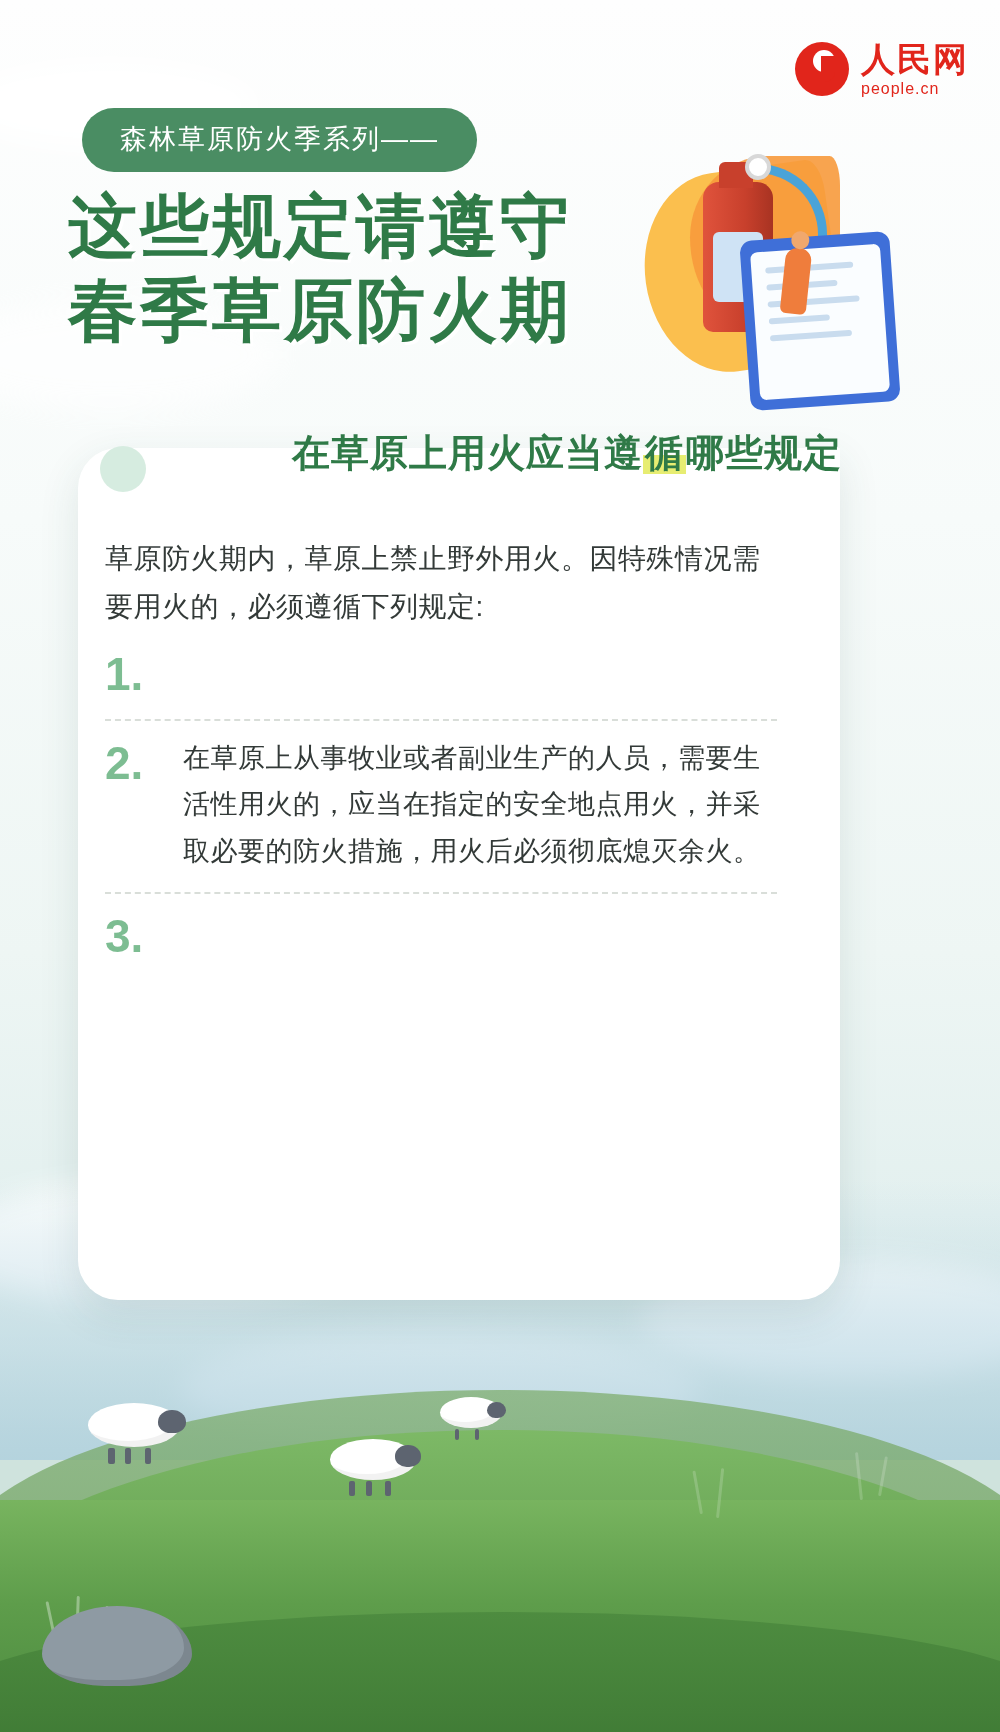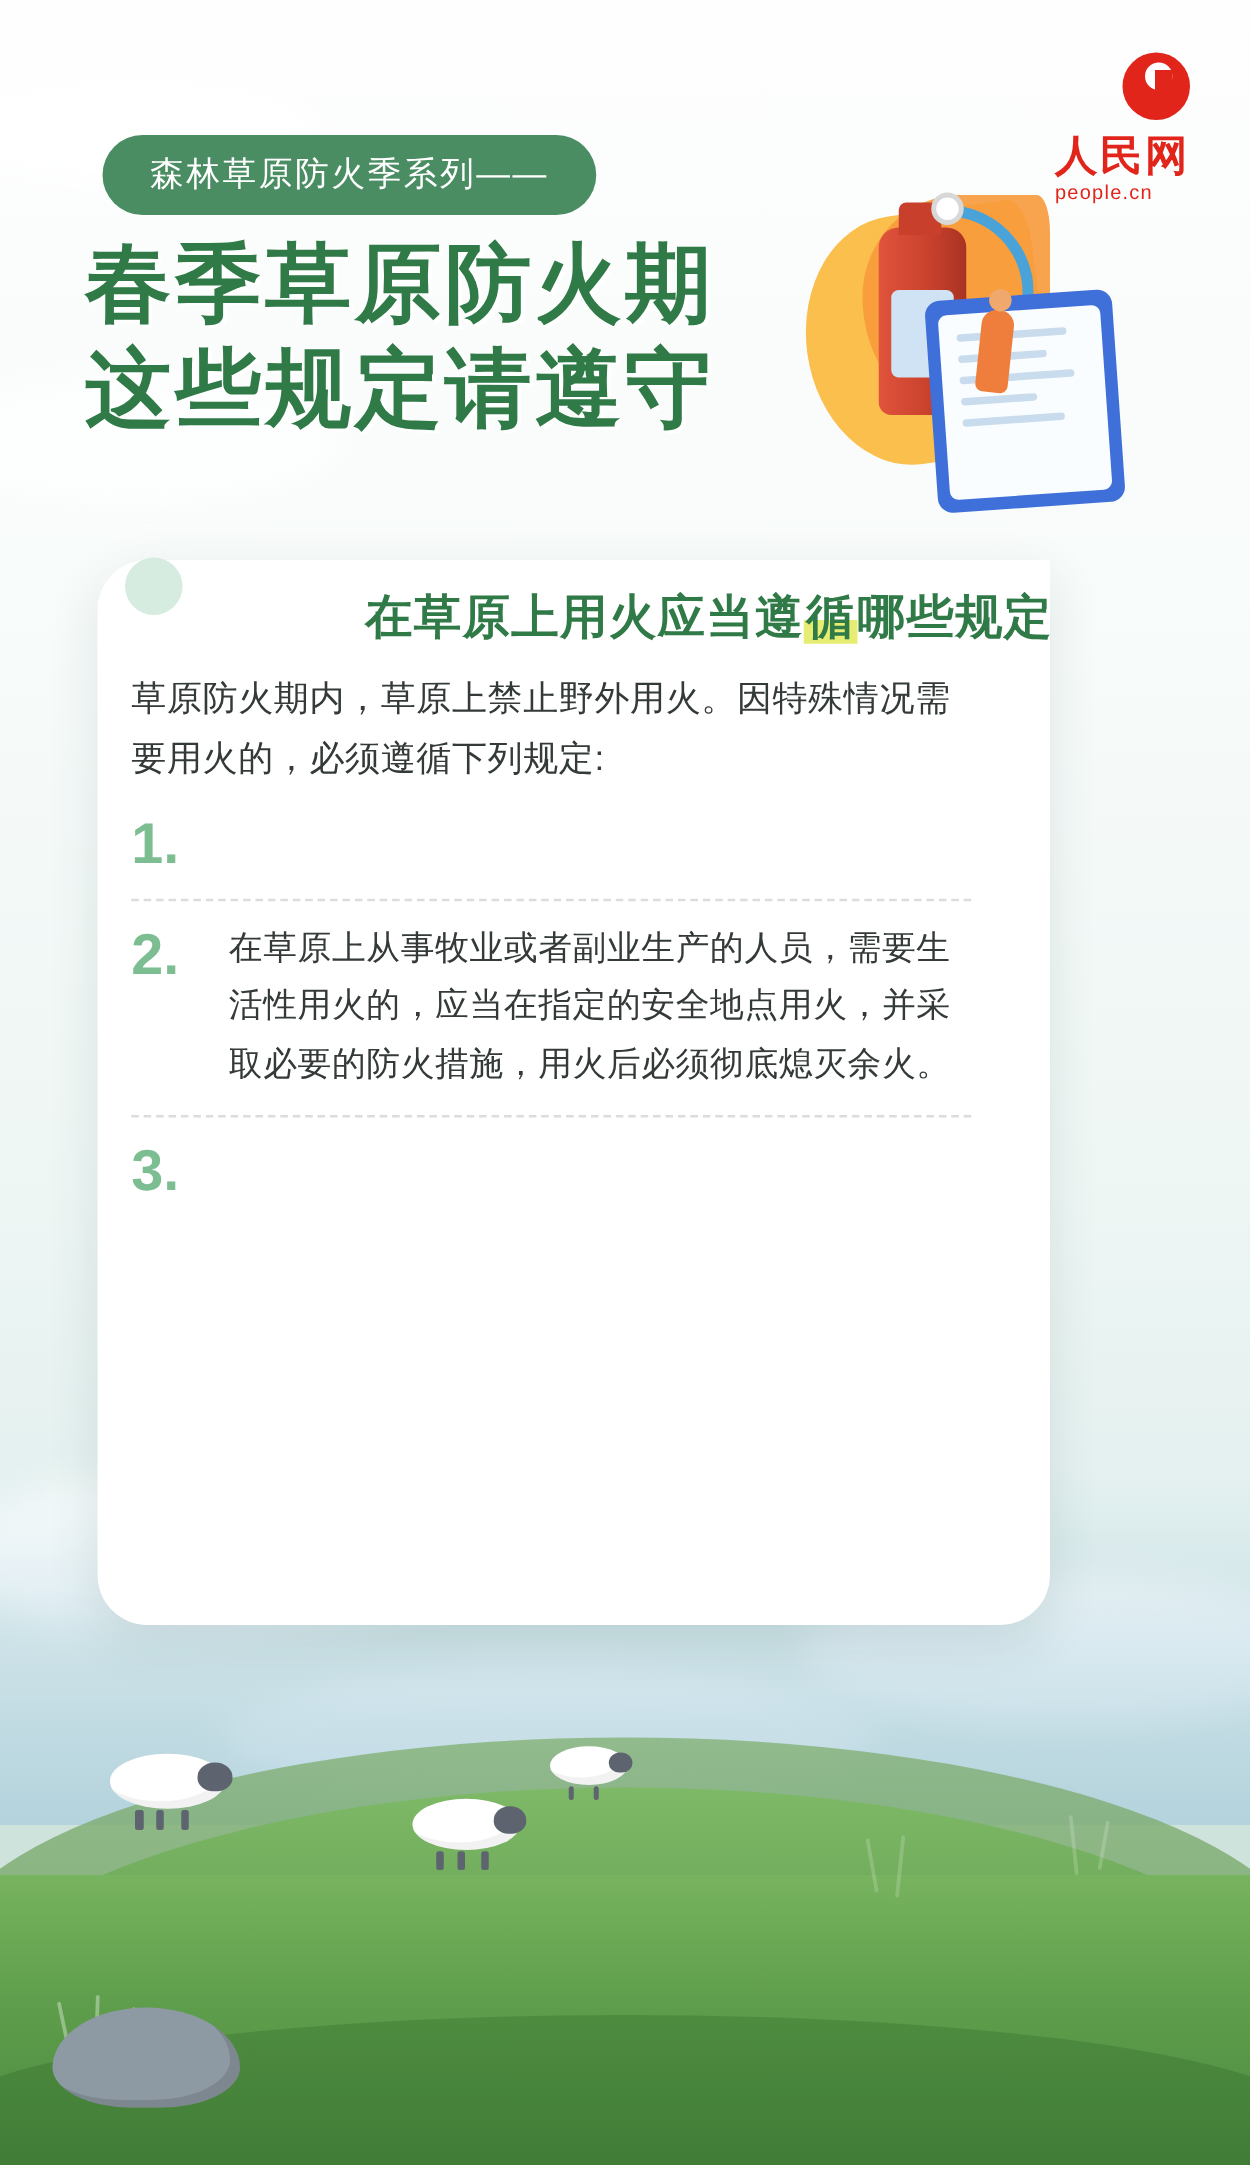--- a/index.html
+++ b/index.html
@@ -96,22 +96,22 @@
   .rock {
     position: absolute;
     background: #8e9aa3;
     border-radius: 50% 50% 42% 42% / 60% 60% 40% 40%;
     box-shadow: inset -8px -6px 0 rgba(0,0,0,0.12);
   }
 
   
   .logo {
     position: absolute;
-    top: 42px; right: 48px;
-    display: flex; align-items: flex-end; gap: 12px; flex-direction: column;
+    top: 42px; right: 31px;
+    display: flex; align-items: flex-start; gap: 12px;
   }
   .logo-mark {
     width: 54px; height: 54px; border-radius: 50%;
     background: #e1251b;
     position: relative;
   }
   .logo-mark::after {
     content: "";
     position: absolute;
     width: 22px; height: 22px;
@@ -257,21 +257,21 @@
   }
   .card-notch {
     position: absolute;
     left: 100px; top: 446px;
     width: 46px; height: 46px;
     border-radius: 50%;
     background: #d6ece0;
   }
   .section-title {
     position: absolute;
-    left: 292px; top: 468px;
+    left: 292px; top: 428px;
     font-size: 38px;
     font-weight: bold;
     color: #2f7a47;
     letter-spacing: 1px;
     white-space: nowrap;
   }
   .title-mark {
     background: linear-gradient(180deg, rgba(255,255,255,0) 55%, #e7ed72 55%, #e7ed72 100%);
     padding: 0 2px;
   }
@@ -365,22 +365,22 @@
   <div class="logo">
     <div class="logo-mark"></div>
     <div class="logo-text">
       <span class="logo-cn">人民网</span>
       <span class="logo-en">people.cn</span>
     </div>
   </div>
 
   <div class="eyebrow">森林草原防火季系列——</div>
   <div class="headline">
+    <div>这些规定请遵守</div>
     <div>春季草原防火期</div>
-    <div>这些规定请遵守</div>
   </div>
 
   <div class="illus">
     <div class="flame-shape"></div>
     <div class="flame-shape2"></div>
     <div class="ext-hose"></div>
     <div class="extinguisher"></div>
     <div class="ext-label"></div>
     <div class="ext-top"></div>
     <div class="ext-gauge"></div>

